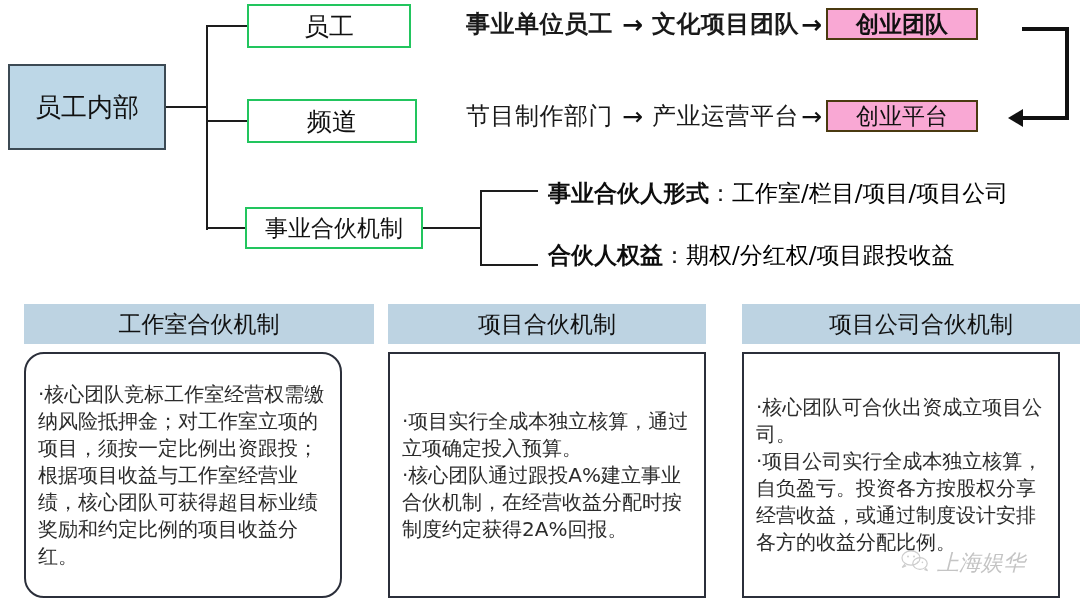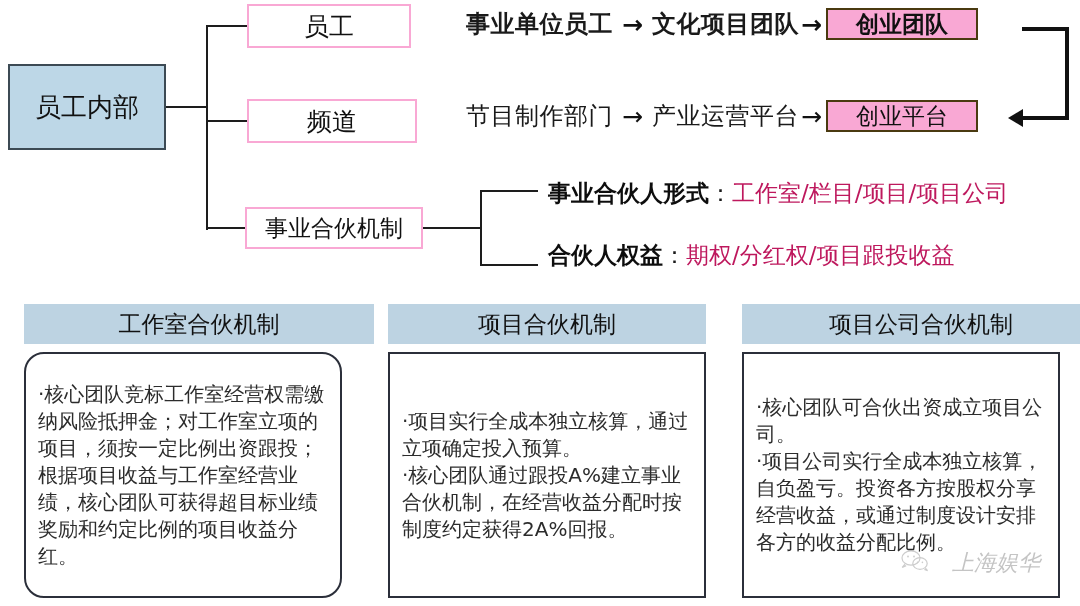--- a/index.html
+++ b/index.html
@@ -32,21 +32,21 @@
     align-items: center;
     justify-content: center;
     line-height: 1.18;
     font-size: 26px;
     color: #111;
   }
   .root-box span { display: block; white-space: nowrap; }
 
   
   .node-box {
-    border: 2px solid #f9a8d4;
+    border: 2px solid #22c55e;
     background: #ffffff;
     box-sizing: border-box;
     display: flex;
     align-items: center;
     justify-content: center;
     font-size: 25px;
     color: #111;
     white-space: nowrap;
   }
   #node-employee { left: 247px; top: 4px;   width: 164px; height: 44px; }
@@ -106,21 +106,21 @@
   .detail-line {
     white-space: nowrap;
     font-size: 23px;
     color: #1a1a1a;
   }
   .detail-line b {
     font-weight: bold;
     color: #0d0d0d;
   }
   .detail-line .sep { color: #1a1a1a; }
-  .detail-line .val { color: #be185d; }
+  .detail-line .val { color: #000000; }
 
   
   .card-header {
     background: #bdd3e2;
     height: 40px;
     display: flex;
     align-items: center;
     justify-content: center;
     font-size: 23px;
     color: #111;
@@ -142,21 +142,21 @@
     margin: 0;
     text-indent: 0;
   }
   .card-body p + p { margin-top: 0px; }
 
   
   .watermark {
     left: 900px; top: 548px;
     display: flex;
     align-items: center;
-    gap: 22px;
+    gap: 7px;
     opacity: 0.5;
   }
   .wm-text {
     font-family: "DejaVu Serif", "Liberation Serif", serif;
     font-style: italic;
     font-size: 22px;
     color: #8a8a8a;
     white-space: nowrap;
   }
   .wm-icon { color: #9a9a9a; }

